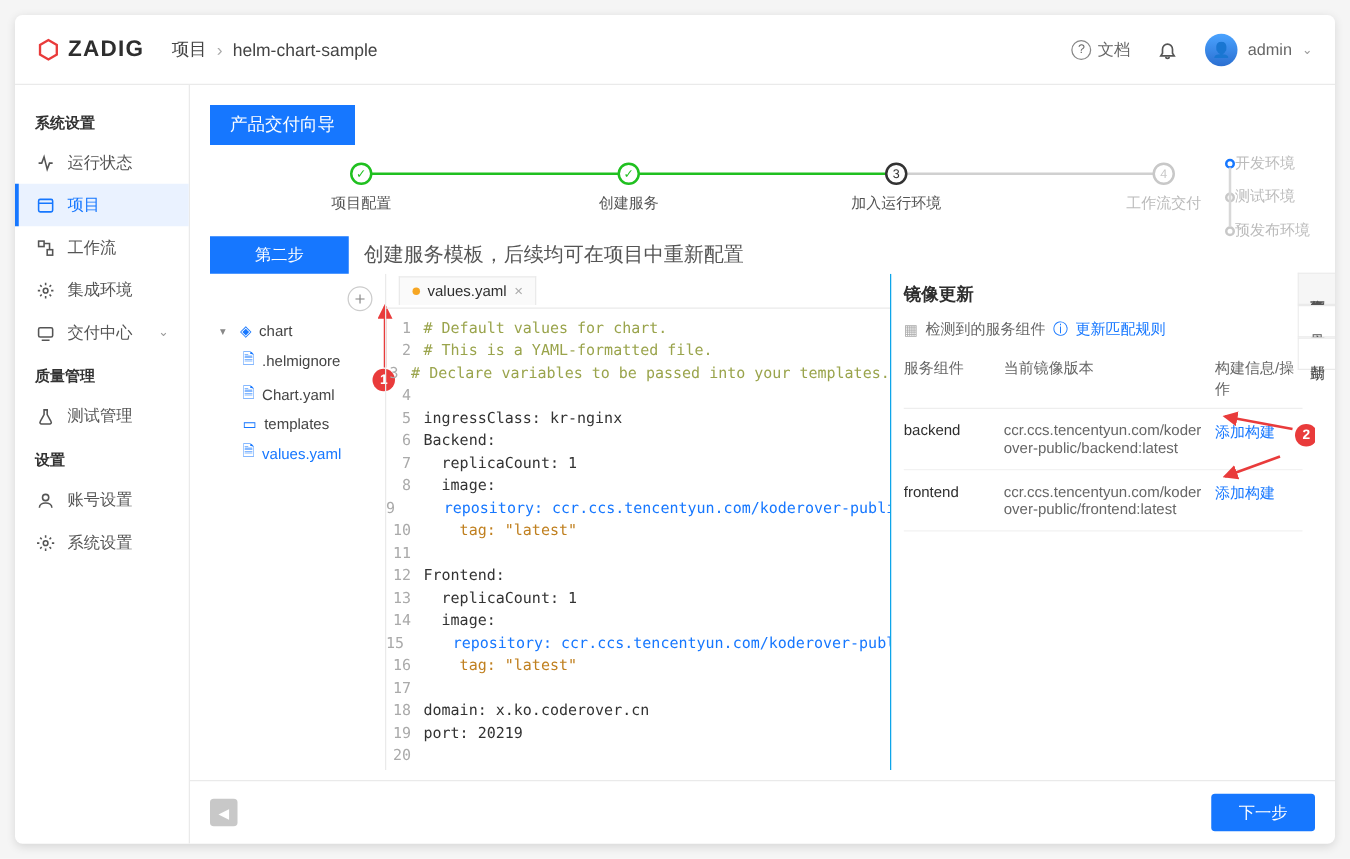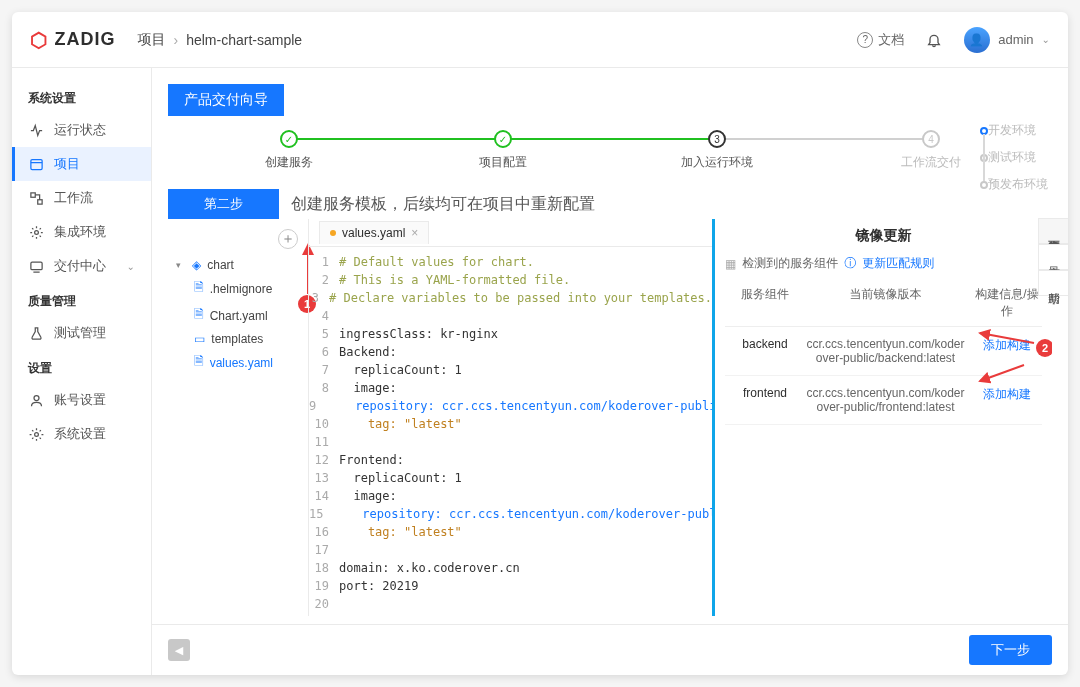--- a/index.html
+++ b/index.html
@@ -94,21 +94,21 @@
   .tab .x { color: #aaa; cursor: pointer; }
   .code { flex: 1; overflow: auto; font-family: Menlo, Consolas, monospace; font-size: 12px; line-height: 18px; padding: 6px 0; }
   .cline { display: flex; }
   .gutter { width: 30px; text-align: right; color: #aaa; padding-right: 10px; user-select: none; }
   .ctext { white-space: pre; }
   .c-comment { color: #9aa44c; }
   .c-key { color: #333; }
   .c-str { color: #c08020; }
   .c-link { color: #1677ff; }
 
-  .panel-col { width: 340px; border-left: 3px solid #0ea5e9; padding: 8px 10px; overflow: auto; text-align: center; }
+  .panel-col { width: 340px; border-left: 1px solid #0ea5e9; padding: 8px 10px; overflow: auto; }
   .panel-title { font-weight: 700; font-size: 14px; margin-bottom: 10px; }
   .sub-row { display: flex; align-items: center; gap: 6px; font-size: 12px; color: #666; margin-bottom: 8px;}
   .link { color: #1677ff; cursor: pointer; }
   .tbl-head { display: flex; font-size: 12px; color: #666; padding: 6px 0; border-bottom: 1px solid #eee;}
   .tbl-row { display: flex; font-size: 12px; padding: 10px 0; border-bottom: 1px solid #f2f2f2; }
   .col1 { width: 80px; }
   .col2 { flex: 1; color: #666; padding-right: 6px; word-break: break-all;}
   .col3 { width: 70px; }
 
   .vtabs { position: absolute; right: 0; top: 150px; display: flex; flex-direction: column; }
@@ -241,26 +241,26 @@
     <div class="main">
       <div style="display:flex;">
         <span class="wizard-title">产品交付向导</span>
       </div>
 
       <div style="position:relative;">
         <div class="steps" id="steps">
             <div class="step done">
               <div class="step-line"></div>
               <div class="step-dot"></div>
-              <div class="step-label">创建服务</div>
+              <div class="step-label">项目配置</div>
             </div>
             <div class="step done">
               <div class="step-line"></div>
               <div class="step-dot"></div>
-              <div class="step-label">项目配置</div>
+              <div class="step-label">创建服务</div>
             </div>
             <div class="step active">
               <div class="step-line"></div>
               <div class="step-dot">3</div>
               <div class="step-label">加入运行环境</div>
             </div>
             <div class="step wait">
               <div class="step-dot">4</div>
               <div class="step-label">工作流交付</div>
             </div>

